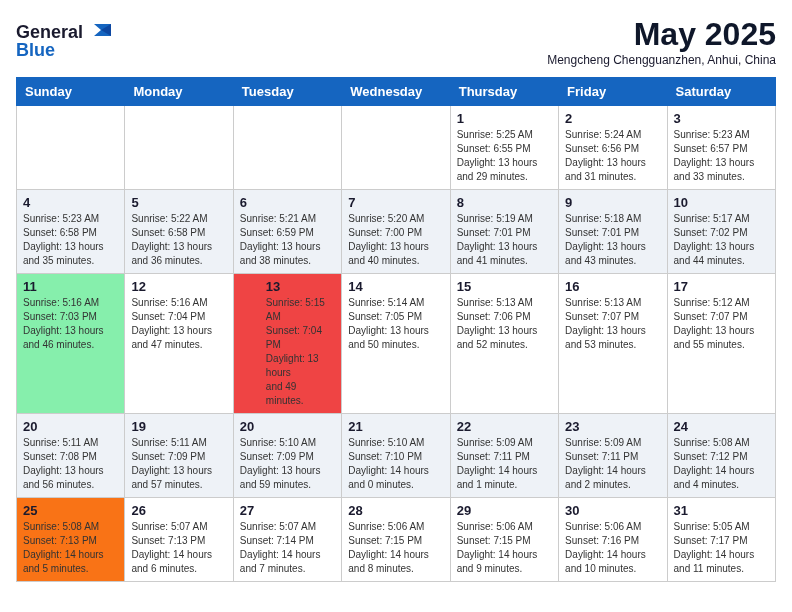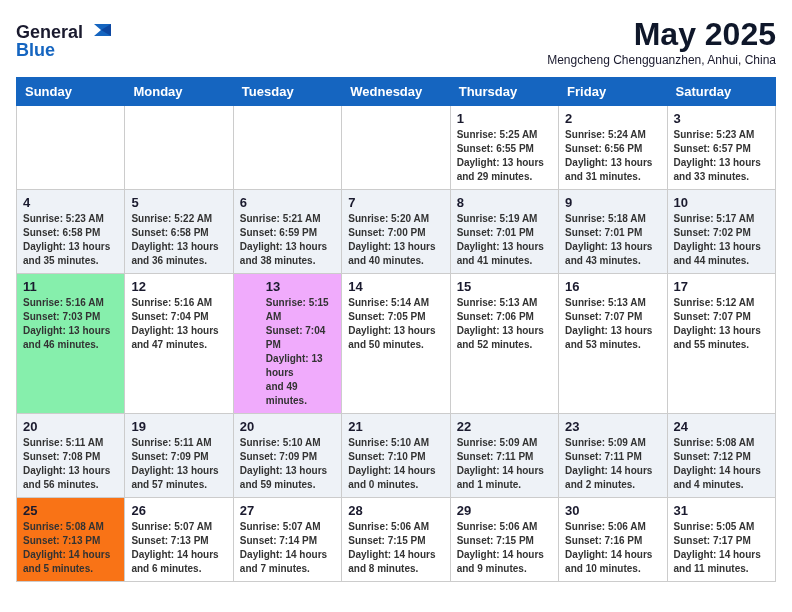--- a/index.html
+++ b/index.html
@@ -72,21 +72,20 @@
       font-size: 13px;
       font-weight: bold;
       color: #1a1a2e;
       display: block;
       margin-bottom: 2px;
     }
     .day-info {
       font-size: 10px;
       line-height: 1.4;
       color: #333;
-      font-weight: bold;
     }
     .empty-cell { background: #fff !important; }
   </style>
 </head>
 <body>
 
 <div class="header">
   <div class="logo">
     <div class="logo-row">
       <div>
@@ -207,21 +206,21 @@
 Daylight: 13 hours
 and 46 minutes.</div>
         </td>
         <td style="background: rgb(255, 255, 255);">
           <span class="day-num">12</span>
           <div class="day-info" style="white-space: pre-line;">Sunrise: 5:16 AM
 Sunset: 7:04 PM
 Daylight: 13 hours
 and 47 minutes.</div>
         </td>
-        <td style="background: #f0abfc; padding-left: 32px;">
+        <td style="background: #ef4444; padding-left: 32px;">
           <span class="day-num">13</span>
           <div class="day-info" style="white-space: pre-line;">Sunrise: 5:15 AM
 Sunset: 7:04 PM
 Daylight: 13 hours
 and 49 minutes.</div>
         </td>
         <td style="background: rgb(255, 255, 255);">
           <span class="day-num">14</span>
           <div class="day-info" style="white-space: pre-line;">Sunrise: 5:14 AM
 Sunset: 7:05 PM

